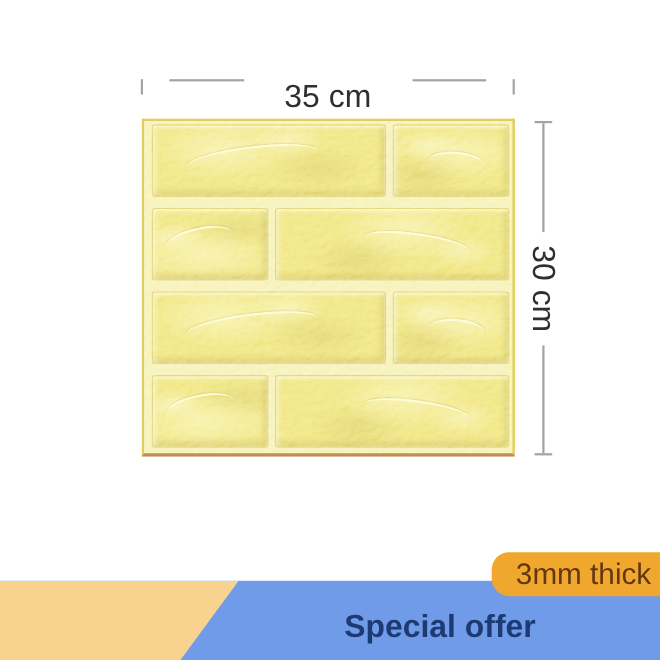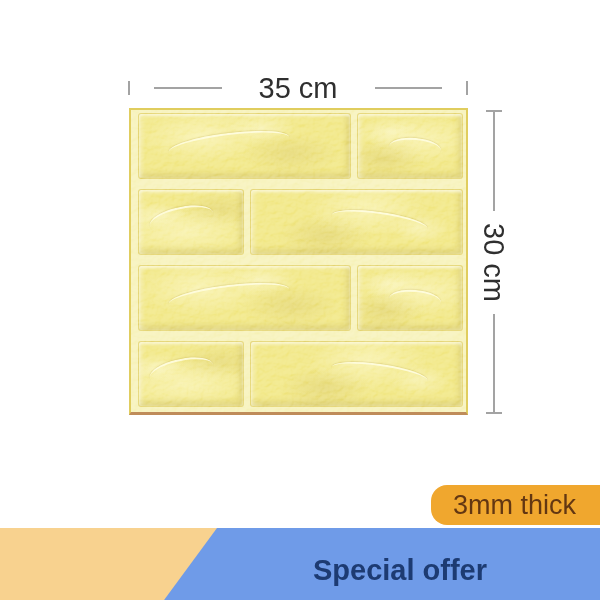--- a/index.html
+++ b/index.html
@@ -6,21 +6,21 @@
   body{
     width:600px;height:600px;overflow:hidden;
     font-family:"Liberation Sans","DejaVu Sans",sans-serif;
     background:var(--page-bg,#fff);
   }
   .stage{position:relative;width:600px;height:600px;background:var(--page-bg,#fff);}
 
   
   .dim-h{
     position:absolute;left:128px;top:72px;width:340px;height:32px;
-    display:flex;align-items:center;gap:24px;
+    display:flex;gap:24px;
   }
   .dim-v{
     position:absolute;left:477px;top:110px;width:34px;height:304px;
     display:flex;flex-direction:column;align-items:center;
   }
   .hline{flex:1;height:2px;background:var(--dim-line,#a3a3a3);}
   .vline{flex:1;width:2px;background:var(--dim-line,#a3a3a3);}
   .tick-v{width:2px;height:14px;background:var(--dim-line,#a3a3a3);}
   .tick-h{height:2px;width:16px;background:var(--dim-line,#a3a3a3);}
   .dim-label{
@@ -77,23 +77,23 @@
   .brick.t1::after{width:50%;height:30%;left:30%;top:38%;transform:rotate(5deg);}
   .brick.t2::after{width:62%;height:36%;left:10%;top:26%;transform:rotate(-12deg);}
   .brick.t3::after{width:46%;height:28%;left:38%;top:34%;transform:rotate(8deg);}
   .texture{
     position:absolute;left:0;top:0;width:100%;height:100%;
     mix-blend-mode:soft-light;opacity:.75;pointer-events:none;
   }
 
   
   .badge{
-    position:absolute;right:0;top:485px;height:40px;
+    position:absolute;right:0;top:502px;height:40px;
     display:flex;align-items:center;
-    padding:0 24px 0 22px;
+    padding:0 8px 0 22px;
     border-radius:16px 0 0 16px;
     background:var(--badge-bg,#f0a72e);
     color:var(--badge-text,#633712);
     font-size:27px;white-space:nowrap;z-index:3;text-align:right;
   }
   .banner{
     position:absolute;left:0;top:528px;width:600px;height:72px;
     background:var(--banner-bg,#6f9be8);z-index:1;
   }
   .ribbon{

